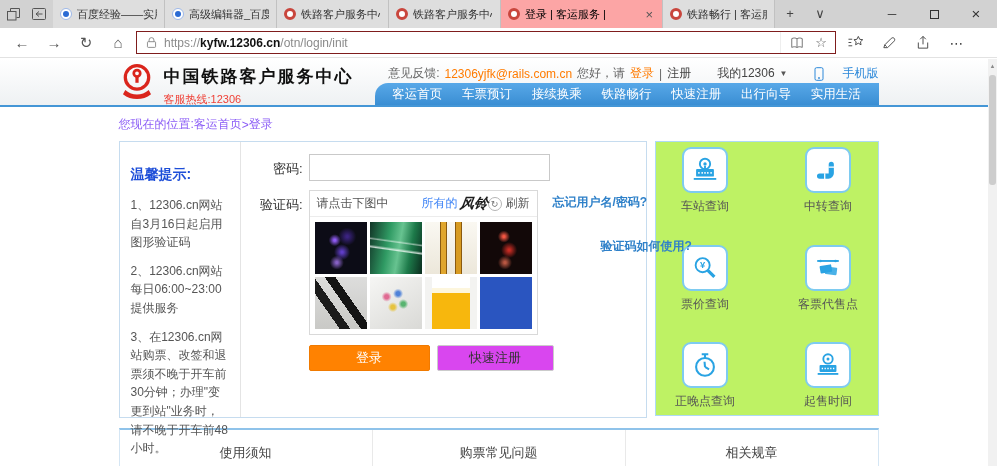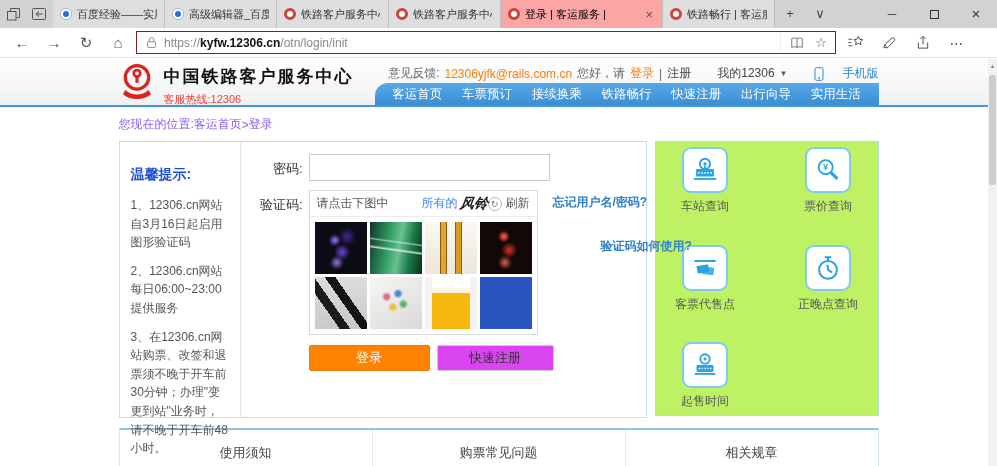--- a/index.html
+++ b/index.html
@@ -318,20 +318,29 @@
             <g stroke="#fff" stroke-width="1.5">
                   <path d="M9.5 18v2M13 18v2M16 18v2M19 18v2M22.5 18v2"></path>
                 </g>
                 <path d="M4 25.5h24"></path>
           </svg>
             </div>
           <div class="qlabel">车站查询</div>
         </div>
         <div class="qcell">
           <div class="qicon">
+              <svg width="30" height="30" viewBox="0 0 32 32" stroke="#29a3e3" fill="none">
+            <path d="M7 22.5h9.5a3 3 0 0 0 3-3V10" stroke-width="5.5" stroke-linecap="round"></path>
+            <path d="M12.5 19.5v6M22.5 13h-6" stroke="#fff" stroke-width="1.4"></path>
+          </svg>
+            </div>
+          <div class="qlabel">中转查询</div>
+        </div>
+        <div class="qcell">
+          <div class="qicon">
               <svg width="30" height="30" viewBox="0 0 32 32" stroke="#29a3e3" stroke-width="2" fill="none">
             <circle cx="13.5" cy="13" r="7.5"></circle>
                 <path d="M19 18.5l7 7" stroke-width="3.4"></path>
             <text x="13.5" y="16.5" text-anchor="middle" font-size="10" font-weight="bold" fill="#29a3e3" stroke="none">¥</text>
           </svg>
             </div>
           <div class="qlabel">票价查询</div>
         </div>
         <div class="qcell">
           <div class="qicon">

